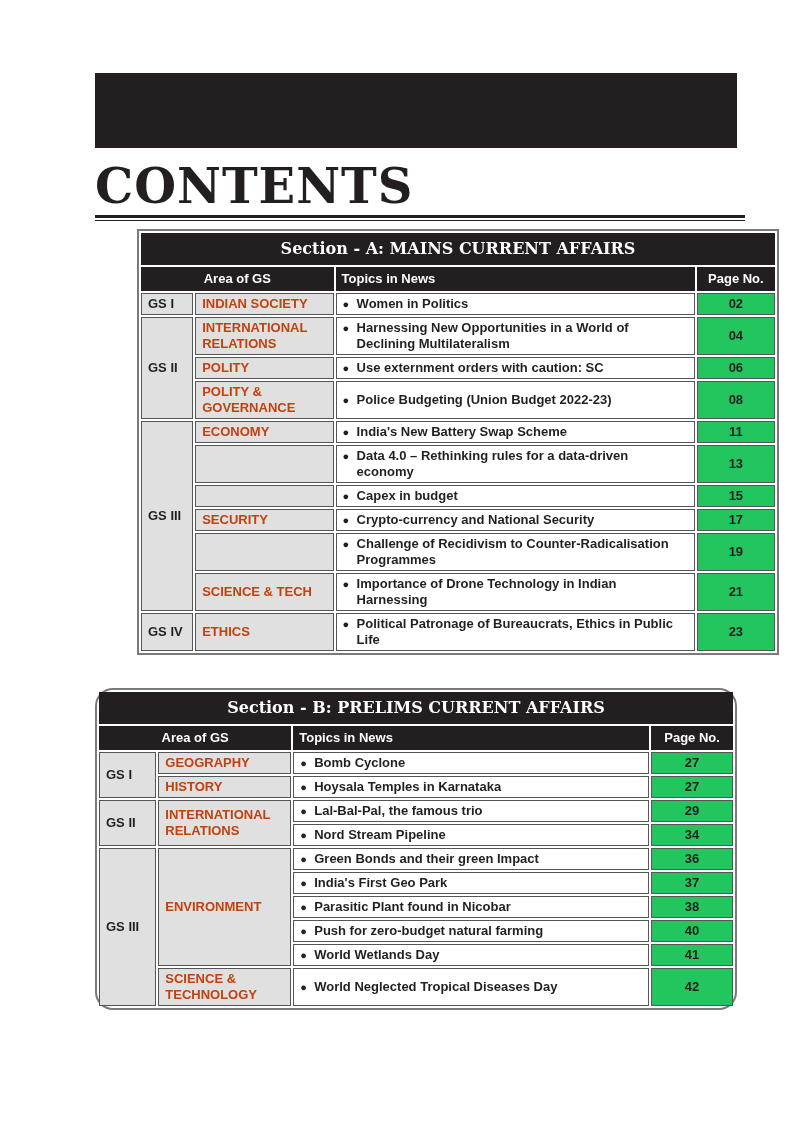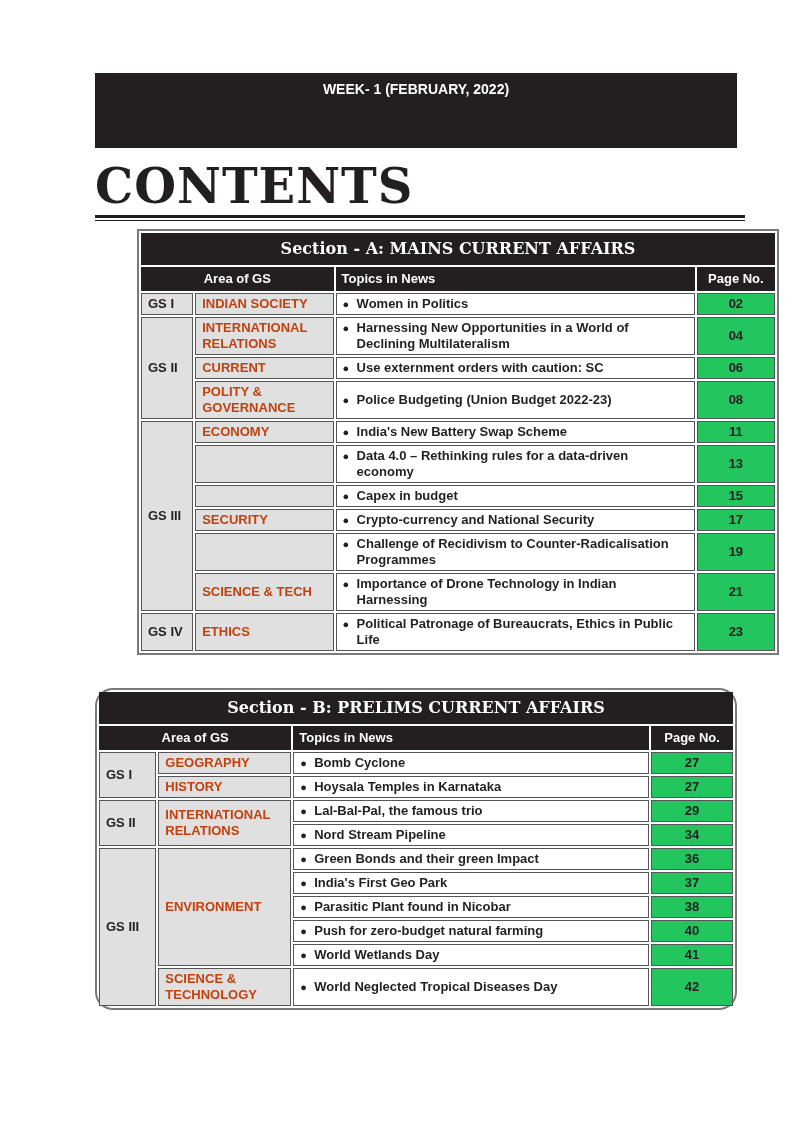--- a/index.html
+++ b/index.html
@@ -23,21 +23,20 @@
   .topic .bullet { display:inline-block; width:14px; font-size:11px; vertical-align:top; }
   .topic .txt { display:inline-block; width:calc(100% - 18px); vertical-align:top; font-weight:bold; }
   .page { background:#22c55e; text-align:center; }
   .row-s { height:20px; }
   .row-d { height:36px; }
 </style>
 </head>
 <body>
 
 <div class="banner">
-  <div class="t2">WEEK- 1 (FEBRUARY, 2022)</div>
 </div>
 
 <div class="contents">CONTENTS</div>
 <div class="rule1"></div>
 <div class="rule2"></div>
 
 <table class="toc" id="secA">
   <colgroup>
       <col style="width:52px">
       <col style="width:138px">
@@ -61,21 +60,21 @@
     <td class="page">02</td>
   </tr>
 
   <tr class="row-d">
     <td class="gs" rowspan="3">GS II</td>
     <td class="area">INTERNATIONAL RELATIONS</td>
     <td class="topic"><span class="bullet">●</span><span class="txt">Harnessing New Opportunities in a World of Declining Multilateralism</span></td>
     <td class="page">04</td>
   </tr>
   <tr class="row-s">
-    <td class="area">CURRENT</td>
+    <td class="area">POLITY</td>
     <td class="topic"><span class="bullet">●</span><span class="txt">Use externment orders with caution: SC</span></td>
     <td class="page">06</td>
   </tr>
   <tr class="row-d">
     <td class="area">POLITY &amp; GOVERNANCE</td>
     <td class="topic"><span class="bullet">●</span><span class="txt">Police Budgeting (Union Budget 2022-23)</span></td>
     <td class="page">08</td>
   </tr>
 
   <tr class="row-s">

